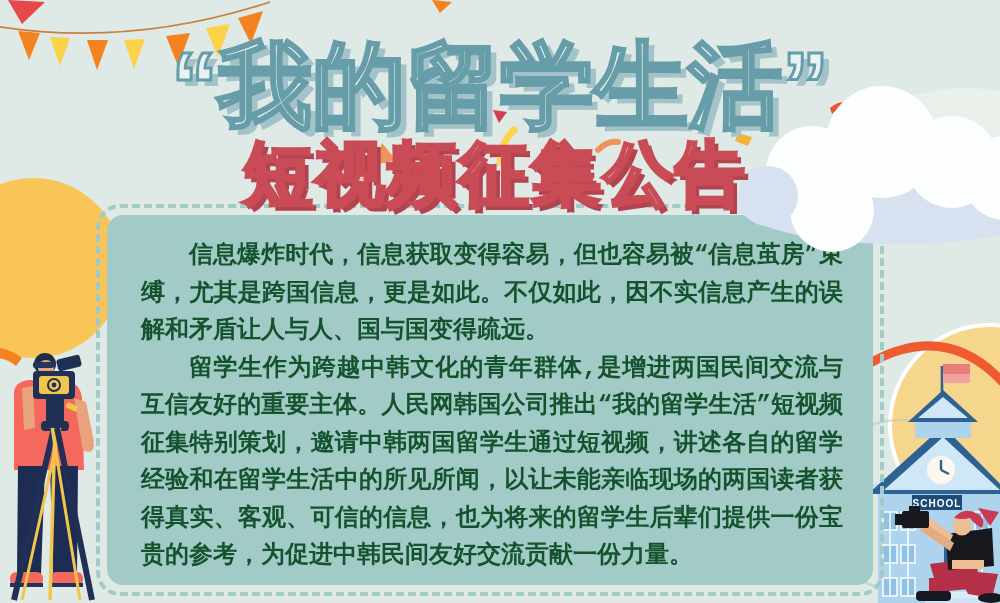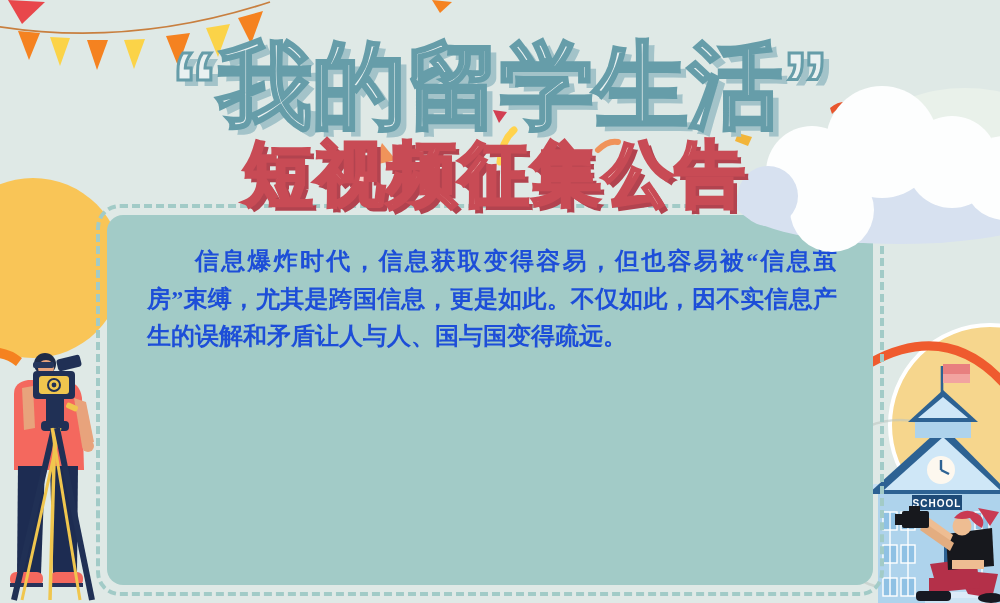--- a/index.html
+++ b/index.html
@@ -14,23 +14,23 @@
   .textbox {
     position:absolute; left:107px; top:215px; width:766px; height:370px;
     background:#a2cbc7; border-radius:16px; box-sizing:border-box;
     padding:22px 30px 0 34px; z-index:3;
   }
   .textbox::before {
     content:""; position:absolute; inset:-11px;
     border:4px dashed #a2cbc7; border-radius:24px; pointer-events:none;
   }
   .textbox p {
-    margin:6px; text-indent:2em;
-    font-family:Liberation Serif, serif; font-weight:bold;
-    font-size:24px; line-height:37.5px; color:#1d4ed8; text-align:justify;
+    margin:0; text-indent:2em;
+    font-family:Liberation Mono, monospace; font-weight:bold;
+    font-size:24px; line-height:37.5px; color:#14532d; text-align:justify;
   }
 
   .heading-text {
     font-family:"Liberation Sans", sans-serif;
     font-weight:bold;
   }
 </style>
 </head>
 <body>
 
@@ -179,20 +179,21 @@
         <line x1="60" y1="428" x2="22" y2="600" stroke="#f0c64e" stroke-width="3"></line>
         <line x1="55" y1="428" x2="50" y2="600" stroke="#f0c64e" stroke-width="3.5"></line>
         <line x1="57" y1="428" x2="92" y2="600" stroke="#203055" stroke-width="6"></line>
         <line x1="52" y1="428" x2="80" y2="600" stroke="#f0c64e" stroke-width="3"></line>
       </g>
     </g>
   </svg>
 
   <div class="textbox">
     <p>信息爆炸时代，信息获取变得容易，但也容易被“信息茧房”束缚，尤其是跨国信息，更是如此。不仅如此，因不实信息产生的误解和矛盾让人与人、国与国变得疏远。</p>
+    <p>留学生作为跨越中韩文化的青年群体,是增进两国民间交流与互信友好的重要主体。人民网韩国公司推出“我的留学生活”短视频征集特别策划，邀请中韩两国留学生通过短视频，讲述各自的留学经验和在留学生活中的所见所闻，以让未能亲临现场的两国读者获得真实、客观、可信的信息，也为将来的留学生后辈们提供一份宝贵的参考，为促进中韩民间友好交流贡献一份力量。</p>
   </div>
 
   <svg class="layer z4" viewBox="0 0 1000 603">
     <g>
       <ellipse cx="965" cy="120" rx="75" ry="32" fill="#e9f1ea"></ellipse>
       <ellipse cx="900" cy="202" rx="165" ry="42" fill="#d7e1f0"></ellipse>
       <circle cx="812" cy="172" r="46" fill="#fdfefe"></circle>
       <circle cx="882" cy="142" r="56" fill="#fdfefe"></circle>
       <circle cx="952" cy="162" r="46" fill="#fdfefe"></circle>
       <circle cx="1005" cy="178" r="42" fill="#fdfefe"></circle>

